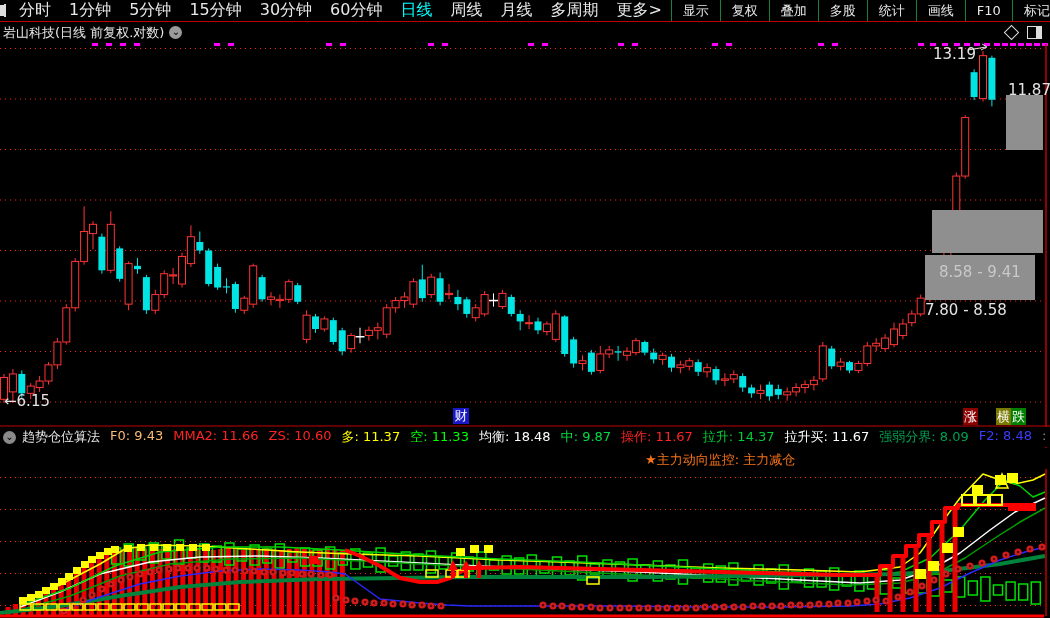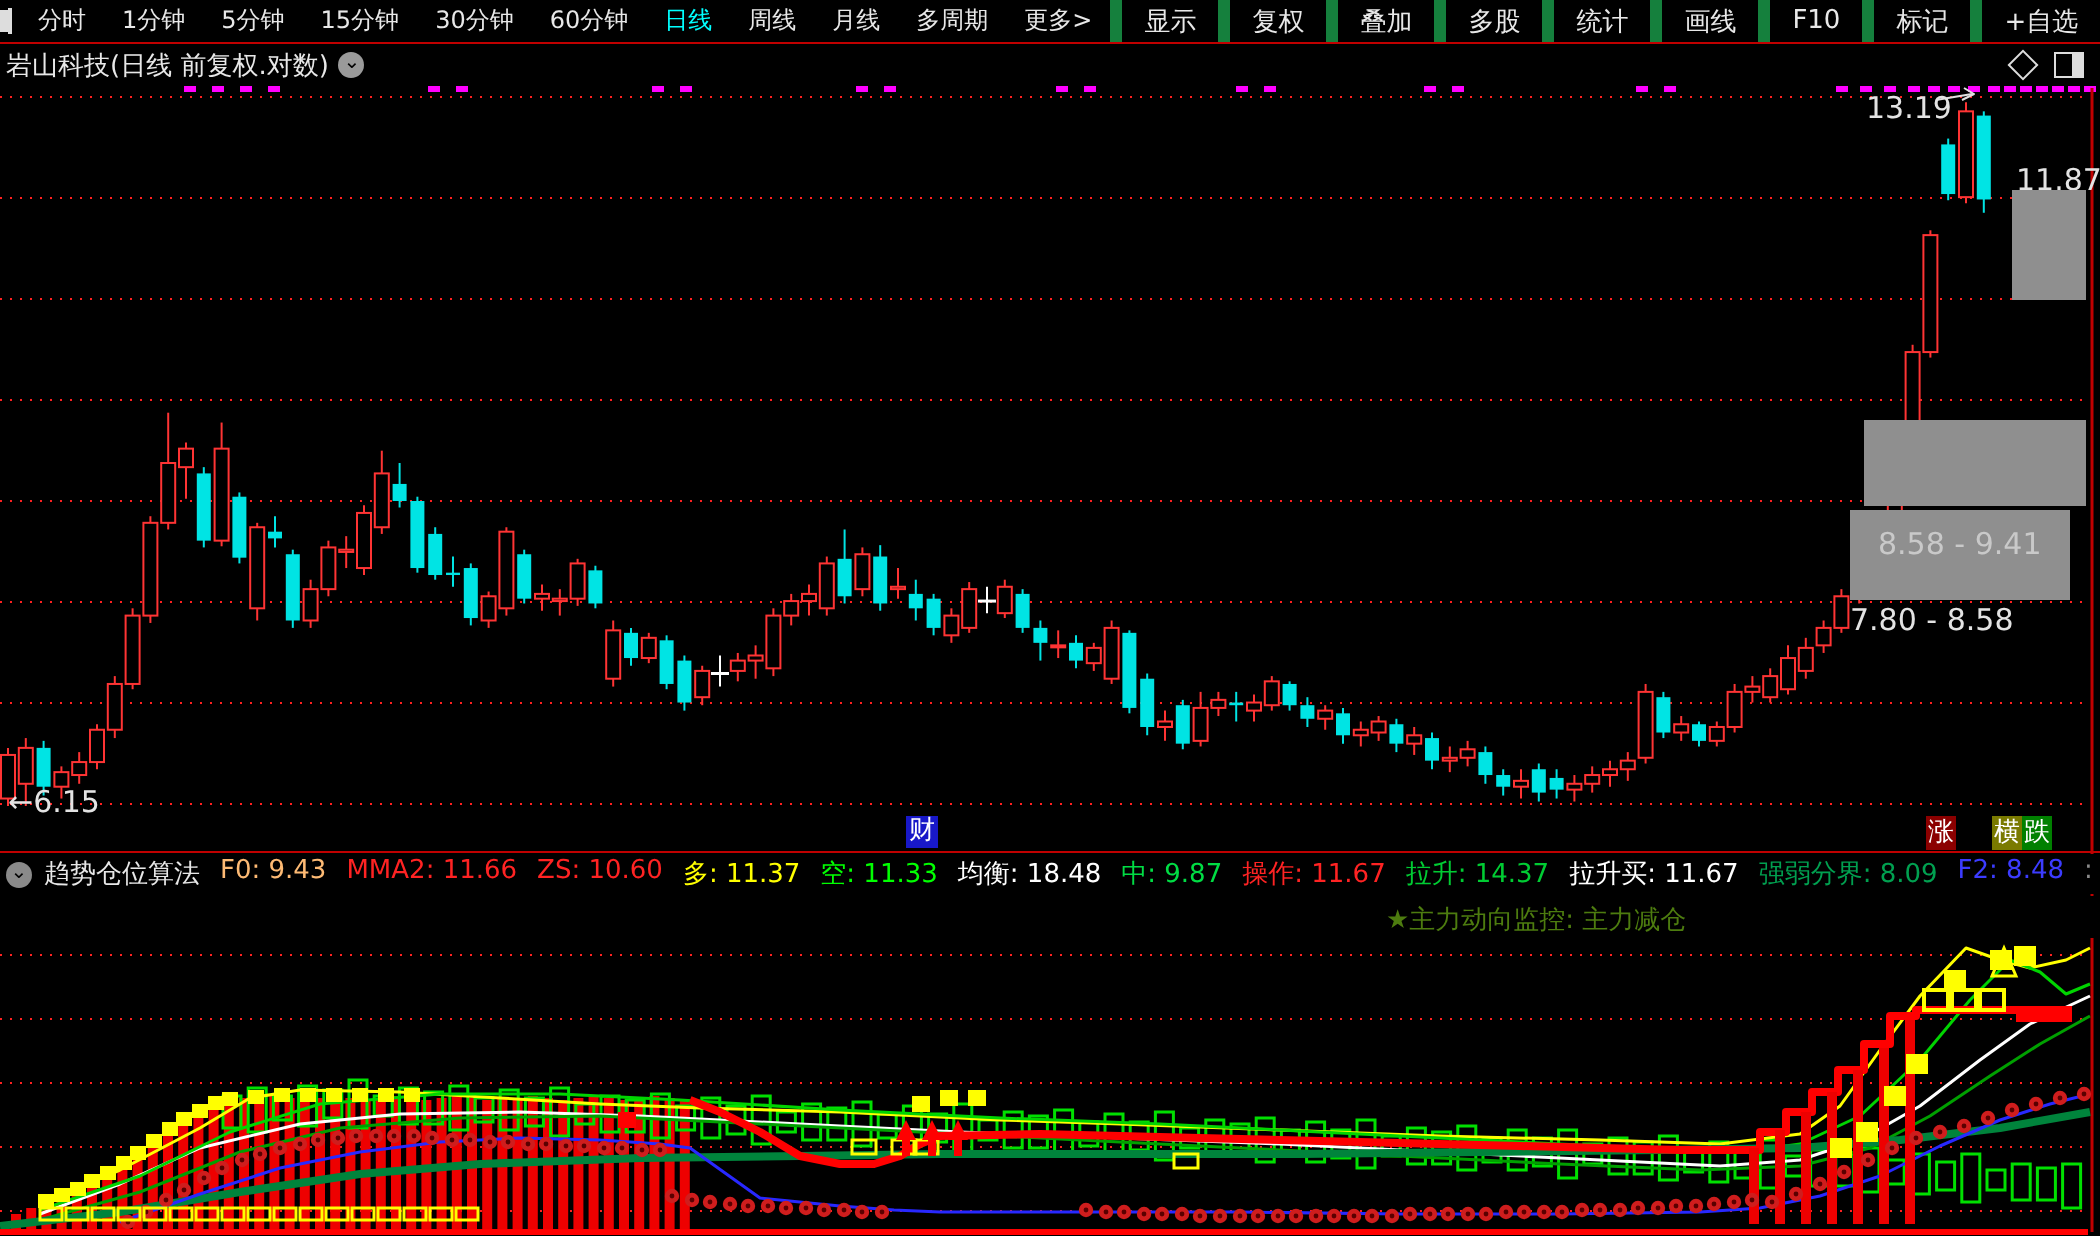--- a/index.html
+++ b/index.html
@@ -5,24 +5,24 @@
   html,body{margin:0;padding:0;background:#000;}
   .screen{position:relative;width:1050px;height:618px;background:#000;overflow:hidden;
           font-family:"DejaVu Sans",sans-serif;}
   
   .topbar{position:absolute;left:0;top:0;width:1050px;height:21px;background:#000;
           border-bottom:1px solid #c00000;display:flex;align-items:center;z-index:5;}
   .winicon{width:14px;height:11px;border:1px solid #ddd;margin:0 4px 0 4px;position:relative;}
   .winicon::after{content:"";position:absolute;right:0;top:0;width:6px;height:11px;background:#ddd;}
   .tb-sep{width:1px;height:21px;background:#c00000;}
   .menu-left{display:flex;align-items:center;height:21px;}
-  .menu-left .mi{color:#e8e8e8;font-size:12px;padding:0 9px;cursor:default;white-space:nowrap;}
+  .menu-left .mi{color:#e8e8e8;font-size:16px;padding:0 9px;cursor:default;white-space:nowrap;}
   .menu-left .mi.active{color:#00ffff;}
   .menu-right{display:flex;align-items:center;height:21px;margin-left:auto;}
-  .menu-right .mbtn{color:#e8e8e8;font-size:13px;padding:0 11px;border-left:6px solid #15803d;
+  .menu-right .mbtn{color:#e8e8e8;font-size:13px;padding:0 11px;border-left:1px solid #15803d;
                     height:21px;display:flex;align-items:center;white-space:nowrap;}
   
   .titlerow{position:absolute;left:0;top:22px;width:1050px;height:21px;background:#000;
             display:flex;align-items:center;z-index:5;}
   .stock-title{color:#e8e8e8;font-size:13px;margin-left:3px;white-space:nowrap;}
   .chev-circle{width:13px;height:13px;border-radius:50%;background:#9a9a9a;color:#000;
                font-size:10px;line-height:12px;text-align:center;margin-left:5px;}
   .tr-icons{margin-left:auto;display:flex;align-items:center;gap:10px;margin-right:8px;color:#ddd;}
   .diamond{width:9px;height:9px;border:1px solid #ddd;transform:rotate(45deg);}
   .spliticon{width:13px;height:11px;border:1px solid #ddd;position:relative;}
@@ -775,16 +775,16 @@
         <span class="fld" style="color: rgb(255, 35, 35);">操作: 11.67</span>
         <span class="fld" style="color: rgb(0, 204, 51);">拉升: 14.37</span>
         <span class="fld" style="color: rgb(255, 255, 255);">拉升买: 11.67</span>
         <span class="fld" style="color: rgb(0, 160, 80);">强弱分界: 8.09</span>
         <span class="fld" style="color: rgb(60, 60, 255); text-align: right;">F2: 8.48</span>
         <span class="fld" style="color: rgb(138, 138, 138);">: 8.48</span>
       </span>
   </div>
 
   <div class="indrow2">
-    <span class="monitor" id="monitorTxt" style="color: #4d7c0f; margin-left: 48px;">★主力动向监控: 主力减仓</span>
+    <span class="monitor" id="monitorTxt" style="color: #f97316;">★主力动向监控: 主力减仓</span>
   </div>
 
 </div>
 
 </body></html>

